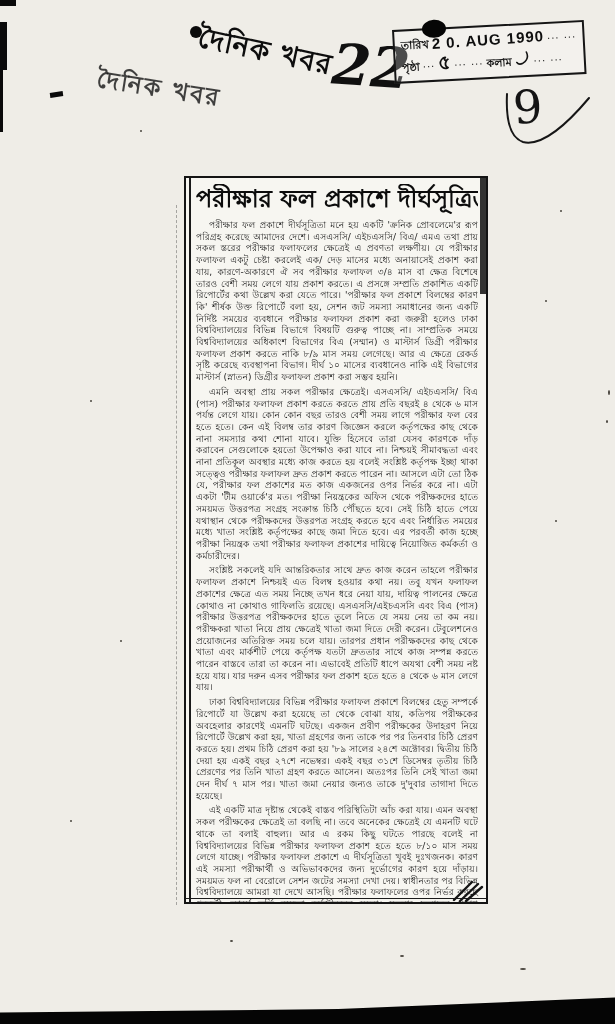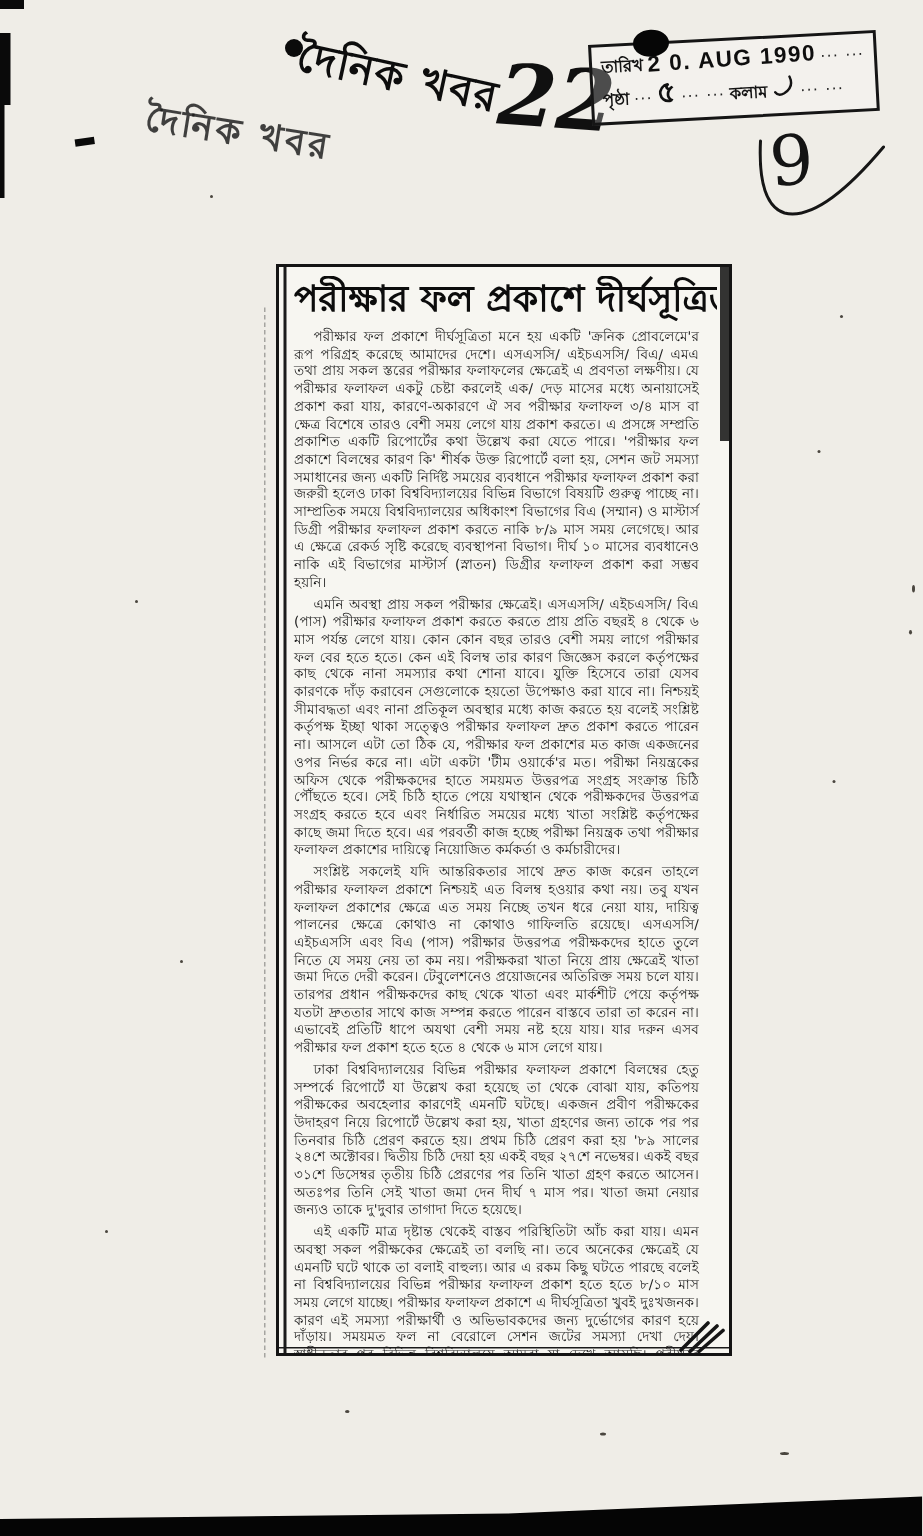--- a/index.html
+++ b/index.html
@@ -77,21 +77,21 @@
   .rule-left{position:absolute;left:3px;top:0;bottom:0;width:1.5px;background:#1a1a1a;}
   .rule-bottom{position:absolute;left:0;right:0;bottom:3px;height:1.5px;background:#1a1a1a;}
   .right-smudge{position:absolute;right:-1px;top:-2px;width:7px;height:118px;background:#111;opacity:.85;}
   .corner-strokes{position:absolute;right:2px;bottom:0;}
   .headline{
     font-family:"DejaVu Serif",serif;font-weight:bold;font-size:24px;
     color:#0c0c0c;text-align:center;line-height:1.25;margin:2px 0 6px 0;
     white-space:nowrap;overflow:hidden;
   }
   .bodytext p{
-    margin:0 12px 3px 0;font-size:9px;line-height:11.7px;text-align:justify;
+    margin:0 0 3px 0;font-size:9px;line-height:11.7px;text-align:justify;
     text-indent:13px;color:#1b1b1b;font-weight:500;
     letter-spacing:.1px;word-break:break-word;
   }
 </style>
 </head>
 <body>
 
 <div class="edge-mark" style="left:0;top:0;width:16px;height:6px;"></div>
 <div class="edge-mark" style="left:0;top:22px;width:7px;height:48px;"></div>
 <div class="edge-mark" style="left:0;top:70px;width:3px;height:62px;"></div>

